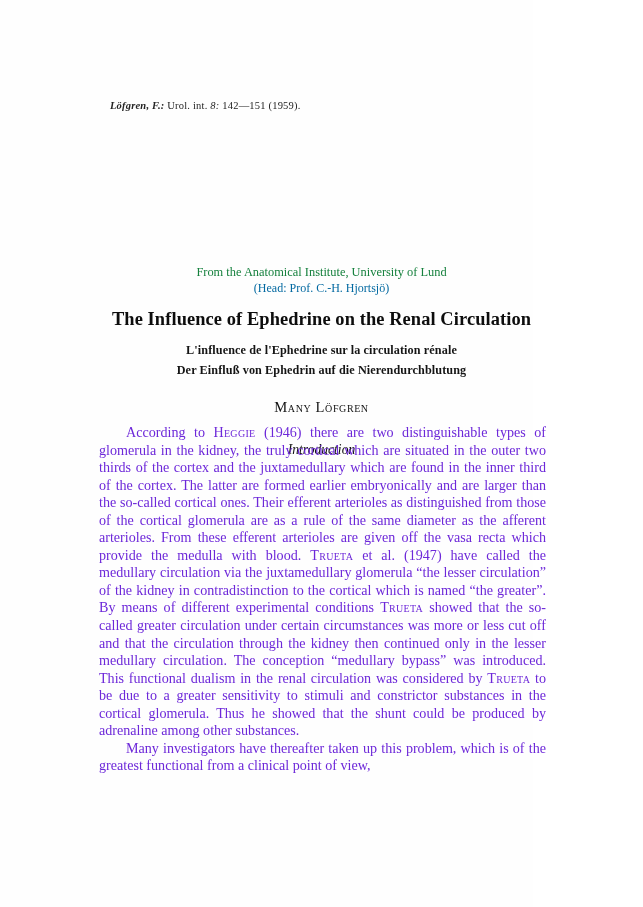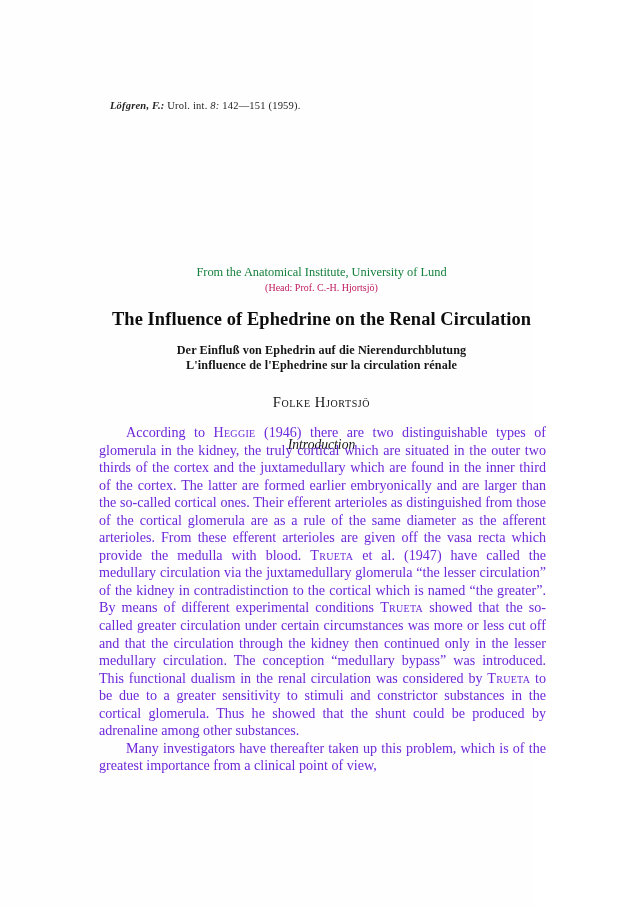--- a/index.html
+++ b/index.html
@@ -51,23 +51,23 @@
     top: 264px;
     width: 523px;
     text-align: center;
   }
   .affil-line {
     font-size: 12.4px;
     line-height: 16px;
     color: #15803d;
   }
   .affil-head {
-    font-size: 10px;
+    font-size: 12px;
     line-height: 16px;
-    color: #be185d;
+    color: #0369a1;
   }
 
   .main-title {
     font-size: 18.4px;
     font-weight: bold;
     letter-spacing: 0.1px;
     color: #0d0d0d;
     line-height: 22px;
   }
   .sub-title {
@@ -136,27 +136,27 @@
   </div>
 
   <div class="titleblock">
 
     <div class="affil-line">From the Anatomical Institute, University of Lund</div>
 
     <div class="affil-head"><span>(Head: Prof. C.-H. </span><span class="smcap">Hjortsjö</span><span>)</span></div>
 
     <h1 class="main-title">The Influence of Ephedrine on the Renal Circulation</h1>
 
+    <div class="sub-title fr">L'influence de l'Ephedrine sur la circulation rénale</div>
     <div class="sub-title de">Der Einfluß von Ephedrin auf die Nierendurchblutung</div>
-    <div class="sub-title fr">L'influence de l'Ephedrine sur la circulation rénale</div>
 
-    <div class="author">Folke Hjortsjö</div>
+    <div class="author">Many Löfgren</div>
 
     <div class="section-head">Introduction</div>
 
   </div>
 
   <div class="body-col">
       <p class="para"><span>According to </span><span class="sc">Heggie</span><span> (1946) there are two distinguishable types of glomerula in the kidney, the truly cortical which are situated in the outer two thirds of the cortex and the juxtamedullary which are found in the inner third of the cortex. The latter are formed earlier embryonically and are larger than the so-called cortical ones. Their efferent arterioles as distinguished from those of the cortical glomerula are as a rule of the same diameter as the afferent arterioles. From these efferent arterioles are given off the vasa recta which provide the medulla with blood. </span><span class="sc">Trueta</span><span> et al. (1947) have called the medullary circulation via the juxtamedullary glomerula “the lesser circulation” of the kidney in contradistinction to the cortical which is named “the greater”. By means of different experimental conditions </span><span class="sc">Trueta</span><span> showed that the so-called greater circulation under certain circumstances was more or less cut off and that the circulation through the kidney then continued only in the lesser medullary circulation. The conception “medullary bypass” was introduced. This functional dualism in the renal circulation was considered by </span><span class="sc">Trueta</span><span> to be due to a greater sensitivity to stimuli and constrictor substances in the cortical glomerula. Thus he showed that the shunt could be produced by adrenaline among other substances.</span></p>
-      <p class="para"><span>Many investigators have thereafter taken up this problem, which is of the greatest importance from a clinical point of view,</span></p>
+      <p class="para"><span>Many investigators have thereafter taken up this problem, which is of the greatest functional from a clinical point of view,</span></p>
     </div>
 
 </div>
 
 </body></html>

